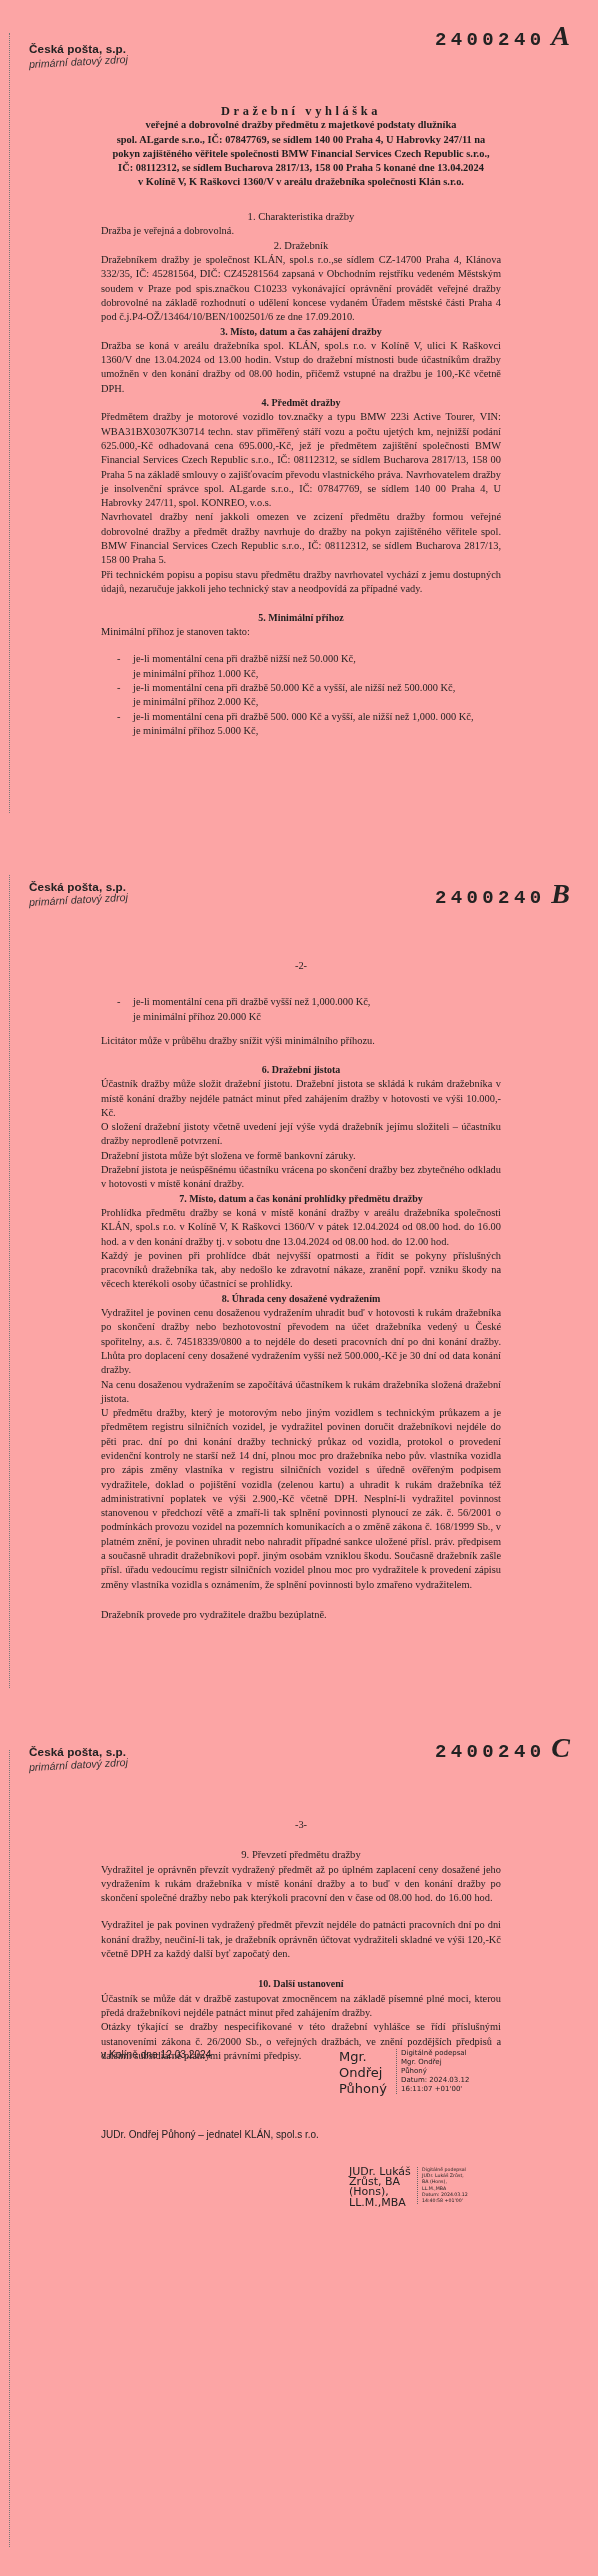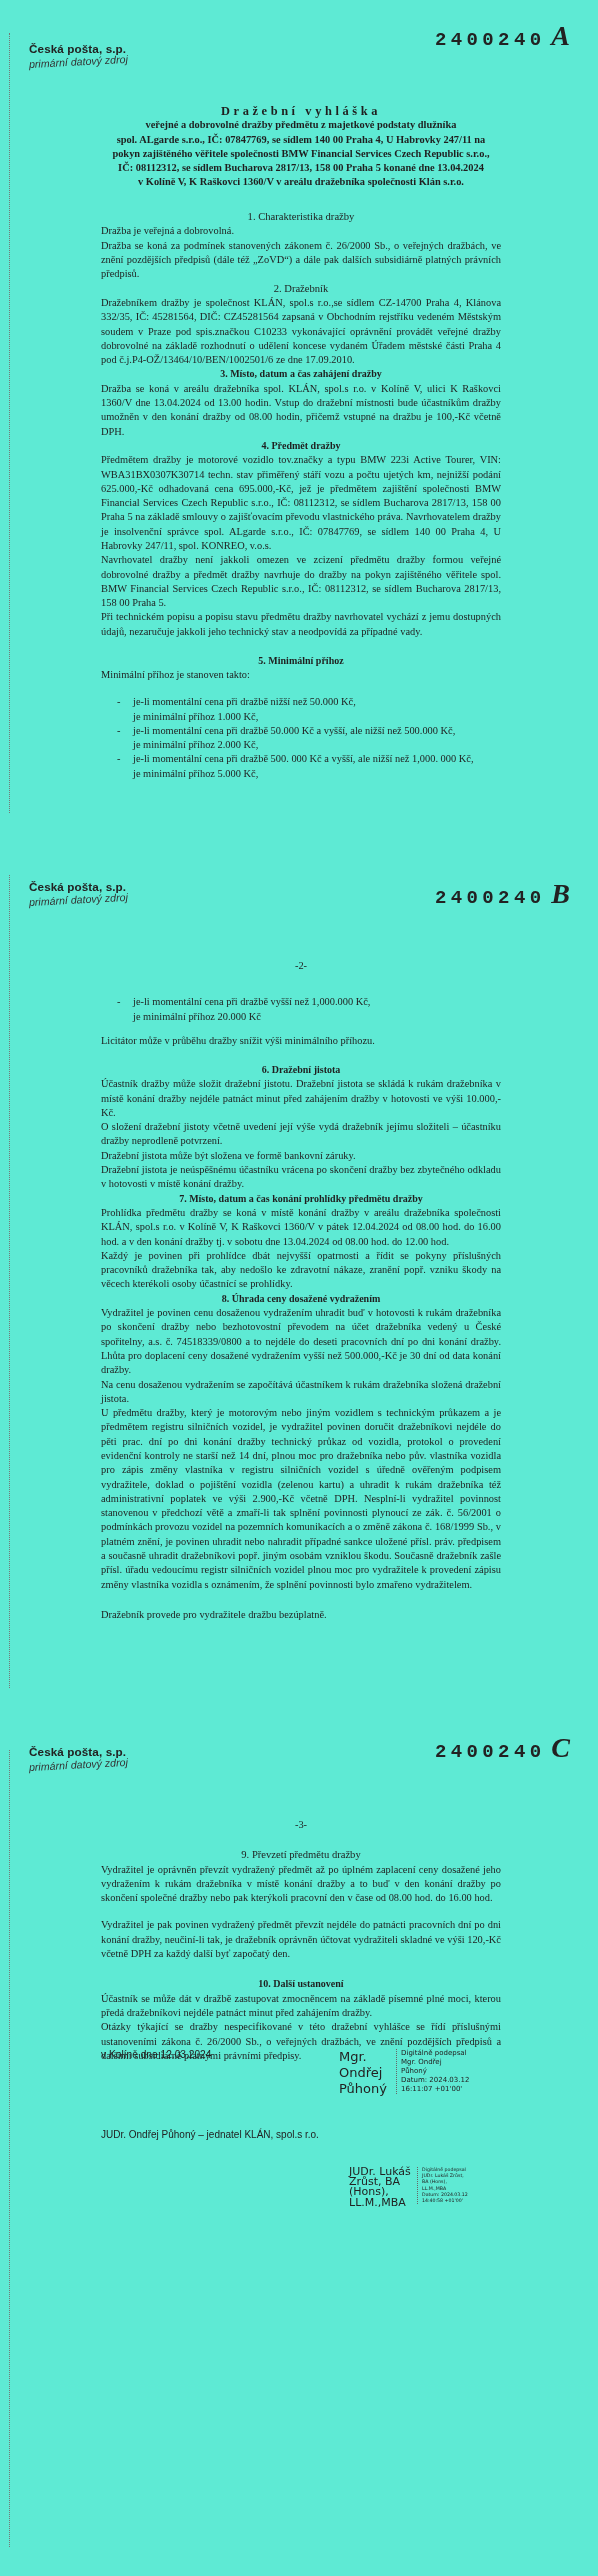--- a/index.html
+++ b/index.html
@@ -1,17 +1,17 @@
 <!DOCTYPE html>
 <html style="font-size:11.7px"><head>
 <meta charset="utf-8">
 <style>
   html, body { margin: 0; padding: 0; background: #ffffff; }
   body { width: 599px; height: 2576px; position: relative; overflow: hidden; color: #1a1a1a; }
-  .page { position: absolute; left: 0; width: 599px; background: #5eead4; }
+  .page { position: absolute; left: 0; width: 599px; background: #fca5a5; }
   .p1 { top: 0; height: 842px; }
   .p2 { top: 842px; height: 875px; }
   .p3 { top: 1717px; height: 859px; }
   .edge { position: absolute; left: 8.7px; top: 33px; bottom: 29px; border-left: 0.7px dotted #777; }
   .sep { position: absolute; left: 7.3px; width: 365px; top: 848px; border-top: 1.5px solid #555; opacity: .55; }
   .stamp { position: absolute; left: 29px; font-family: "Liberation Sans", sans-serif; }
   .stamp .org { font-weight: bold; font-size: 11.7px; color: #222; letter-spacing: 0.1px; }
   .stamp .sub { font-style: italic; font-size: 10.6px; color: #333; margin-top: 2.9px; transform: rotate(-3deg); transform-origin: left; }
   .docno { position: absolute; right: 29px; font-family: "Liberation Mono", monospace; font-weight: bold; font-size: 19px; letter-spacing: 4.4px; color: #222; }
   .docno .letter { font-family: "Liberation Serif", serif; font-style: italic; font-size: 28px; letter-spacing: 0; margin-left: 5.8px; }
@@ -52,21 +52,20 @@
       <div>veřejné a dobrovolné  dražby předmětu z majetkové podstaty dlužníka</div>
       <div>spol. ALgarde s.r.o., IČ: 07847769, se sídlem 140 00  Praha 4, U Habrovky 247/11 na</div>
       <div>pokyn zajištěného věřitele společnosti BMW Financial Services Czech Republic s.r.o.,</div>
       <div>IČ: 08112312, se sídlem Bucharova 2817/13, 158 00  Praha 5  konané dne 13.04.2024</div>
       <div>v Kolíně V, K Raškovci 1360/V v areálu dražebníka společnosti Klán s.r.o.</div>
     </div>
 
     <div style="height:20.4px"></div>
     <p class="hn">1.  Charakteristika dražby</p>
     <p>Dražba je veřejná a dobrovolná.</p>
-    <p>Dražba se koná za podmínek stanovených zákonem č. 26/2000 Sb., o veřejných dražbách, ve znění pozdějších předpisů (dále též „ZoVD“) a dále pak dalších subsidiárně platných právních předpisů.</p>
 
     <p class="hn">2.  Dražebník</p>
     <p>Dražebníkem dražby je společnost KLÁN, spol.s r.o.,se sídlem CZ-14700  Praha 4, Klánova 332/35, IČ: 45281564, DIČ: CZ45281564 zapsaná v Obchodním rejstříku vedeném Městským soudem v Praze pod spis.značkou C10233 vykonávající oprávnění provádět veřejné dražby dobrovolné na základě rozhodnutí o udělení koncese vydaném Úřadem městské části Praha 4 pod č.j.P4-OŽ/13464/10/BEN/1002501/6 ze dne 17.09.2010.</p>
 
     <p class="hb">3.  Místo, datum a čas zahájení dražby</p>
     <p>Dražba se koná v areálu dražebníka spol. KLÁN, spol.s r.o. v Kolíně V, ulici K Raškovci 1360/V dne 13.04.2024 od 13.00 hodin. Vstup do dražební místnosti bude účastníkům dražby umožněn v den konání dražby od 08.00 hodin, přičemž vstupné na dražbu je 100,-Kč včetně DPH.</p>
 
     <p class="hb">4.  Předmět dražby</p>
     <p>Předmětem dražby je motorové vozidlo tov.značky a typu BMW 223i Active Tourer, VIN: WBA31BX0307K30714 techn. stav přiměřený stáří vozu a počtu ujetých km, nejnižší podání 625.000,-Kč odhadovaná cena 695.000,-Kč, jež je předmětem zajištění společnosti BMW Financial Services Czech Republic s.r.o., IČ: 08112312, se sídlem Bucharova 2817/13, 158 00  Praha 5  na základě smlouvy o zajišťovacím převodu vlastnického práva. Navrhovatelem dražby je insolvenční správce spol. ALgarde s.r.o., IČ: 07847769, se sídlem 140 00  Praha 4, U Habrovky 247/11, spol. KONREO, v.o.s.</p>
     <p>Navrhovatel dražby není jakkoli omezen ve zcizení předmětu dražby formou veřejné dobrovolné dražby a předmět dražby navrhuje do dražby na pokyn zajištěného věřitele spol. BMW Financial Services Czech Republic s.r.o., IČ: 08112312, se sídlem Bucharova 2817/13, 158 00  Praha 5.</p>

